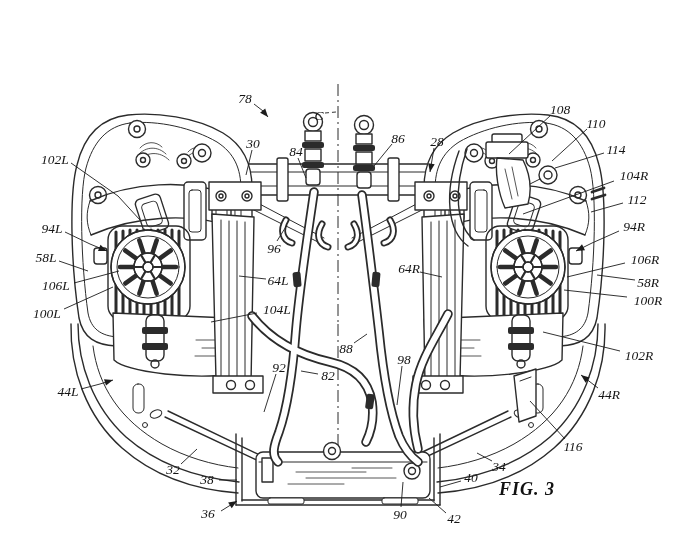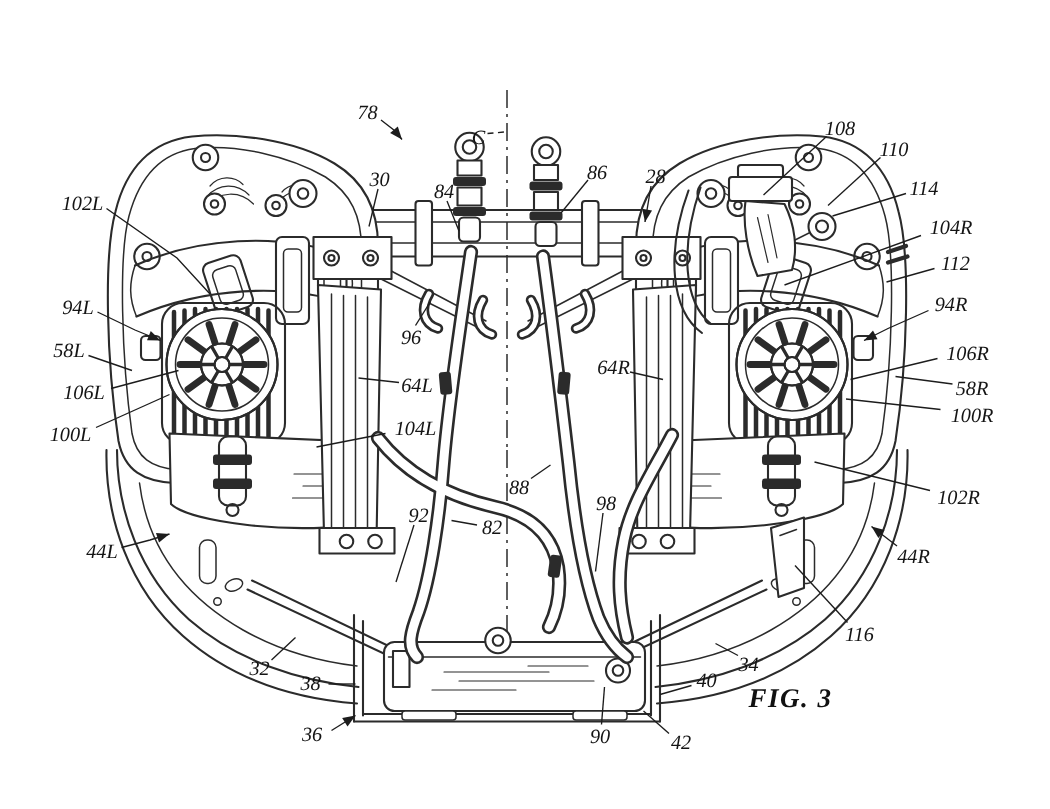--- a/index.html
+++ b/index.html
@@ -1,17 +1,17 @@
 <!DOCTYPE html>
 <html><head>
 <meta charset="utf-8">
 <style>
   html,body{margin:0;padding:0;background:#ffffff;}
   #page{position:relative;width:700px;height:514px;background:#ffffff;overflow:hidden;
-        font-family:"Liberation Serif","DejaVu Serif",serif;}
+        font-family:"Liberation Serif","DejaVu Serif",serif;margin-top:24px;}
   svg{display:block;}
   .ink{stroke:#2b2b2b;fill:none;stroke-width:1.4;stroke-linecap:round;stroke-linejoin:round;}
   .thin{stroke-width:1;}
   .hair{stroke-width:.8;}
   .wfill{fill:#ffffff;}
   .dark{fill:#2b2b2b;stroke:none;}
   .leader{stroke:#1c1c1c;stroke-width:.9;fill:none;}
   .leader.dashed{stroke-dasharray:4 3;}
   .arrowhead{fill:#1c1c1c;stroke:none;}
   .ref-label{font:italic 13.5px "Liberation Serif","DejaVu Serif",serif;fill:#141414;

